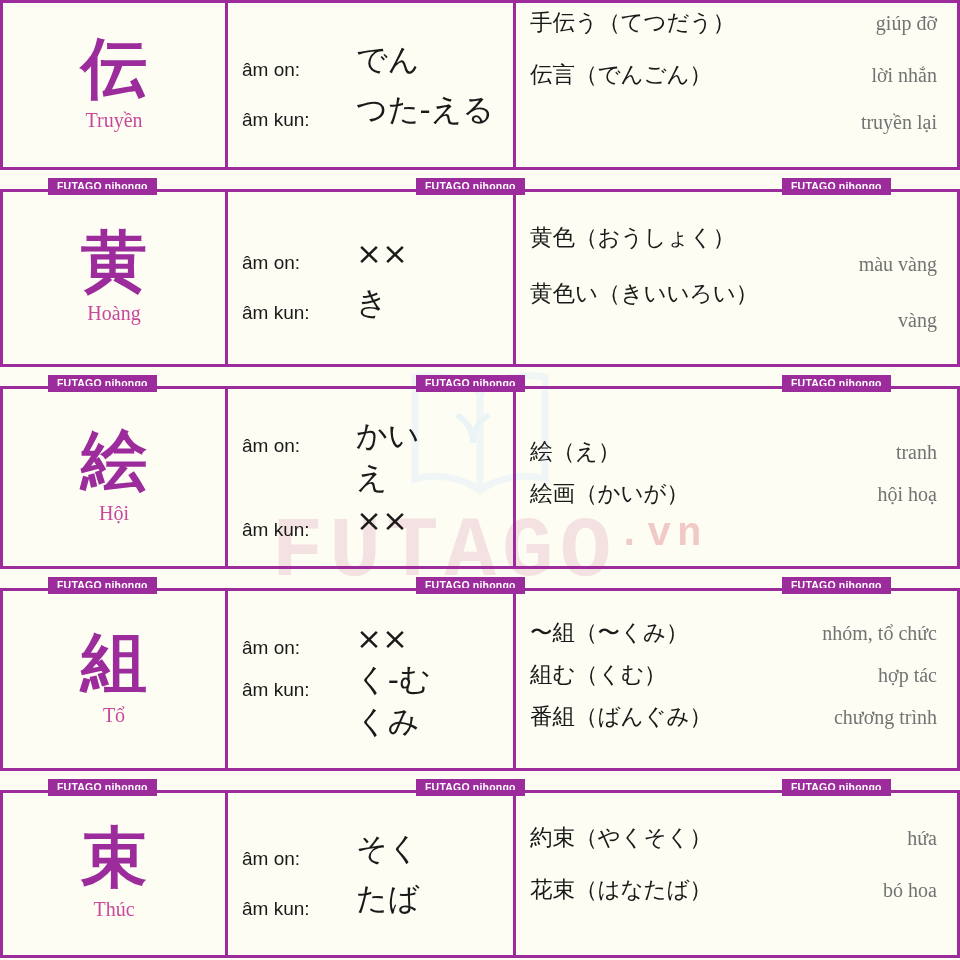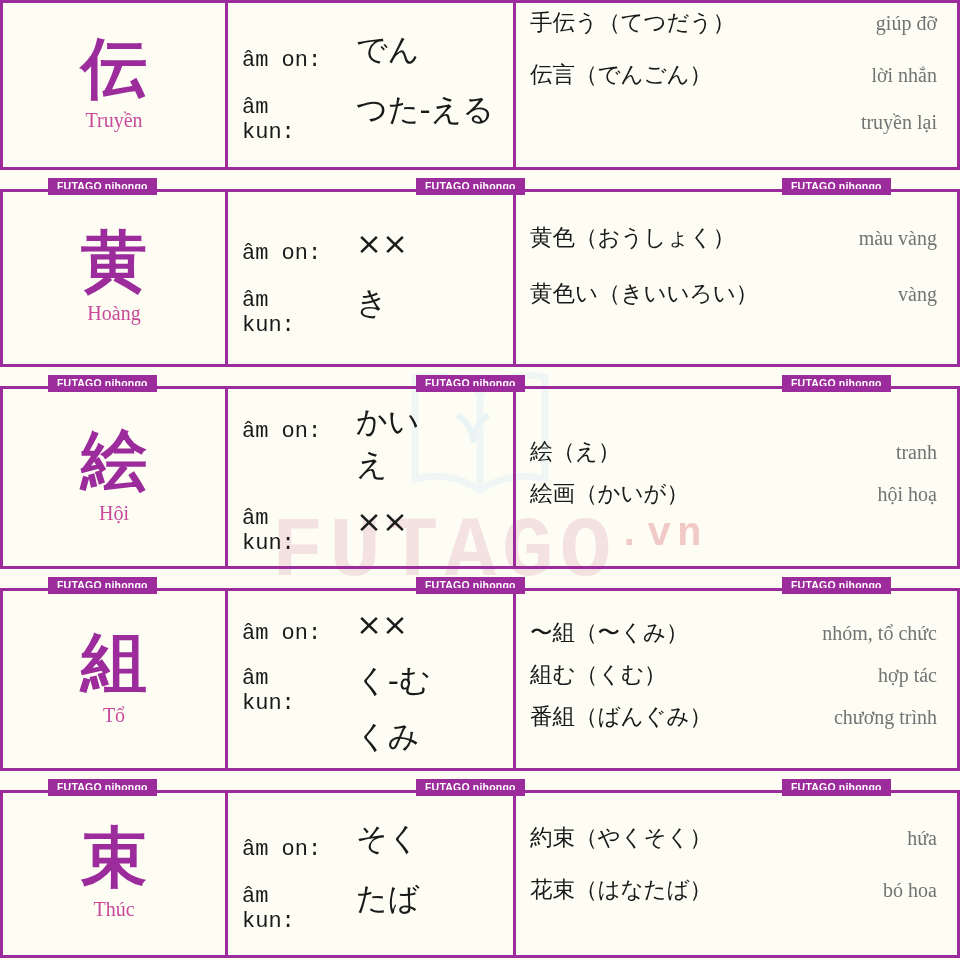--- a/index.html
+++ b/index.html
@@ -113,22 +113,22 @@
     justify-content: center;
     padding: 4px 8px 4px 14px;
   }
   .read-line {
     display: flex;
     align-items: center;
     min-height: 42px;
   }
   .read-label {
     width: 88px;
-    font-family: Liberation Mono, monospace;
-    font-size: 22px;
+    font-family: Liberation Sans, sans-serif;
+    font-size: 19px;
     color: #1a1a1a;
     flex: 0 0 auto;
     margin-top: 20px;
   }
   .read-val {
     font-family: "DejaVu Sans", sans-serif;
     font-size: 31px;
     color: #1a1a1a;
     padding-left: 26px;
   }
@@ -156,21 +156,21 @@
     font-family: "Liberation Serif", serif;
     font-size: 20px;
     color: #737373;
     margin-left: auto;
     padding-left: 14px;
     white-space: nowrap;
   }
 
   
   .card.r0 .mean-line { min-height: 52px; }
-  .card.r1 .mean-line { min-height: 56px; }
+  .card.r1 .mean-line { min-height: 56px; flex-direction: column; }
   .card.r1 .read-line { min-height: 50px; }
   .card.r4 .mean-line { min-height: 52px; }
   .card.r4 .read-line { min-height: 50px; }
   .card.r0 .read-line { min-height: 50px; }
 </style>
 </head>
 <body>
 
 <div id="sheet">
 

